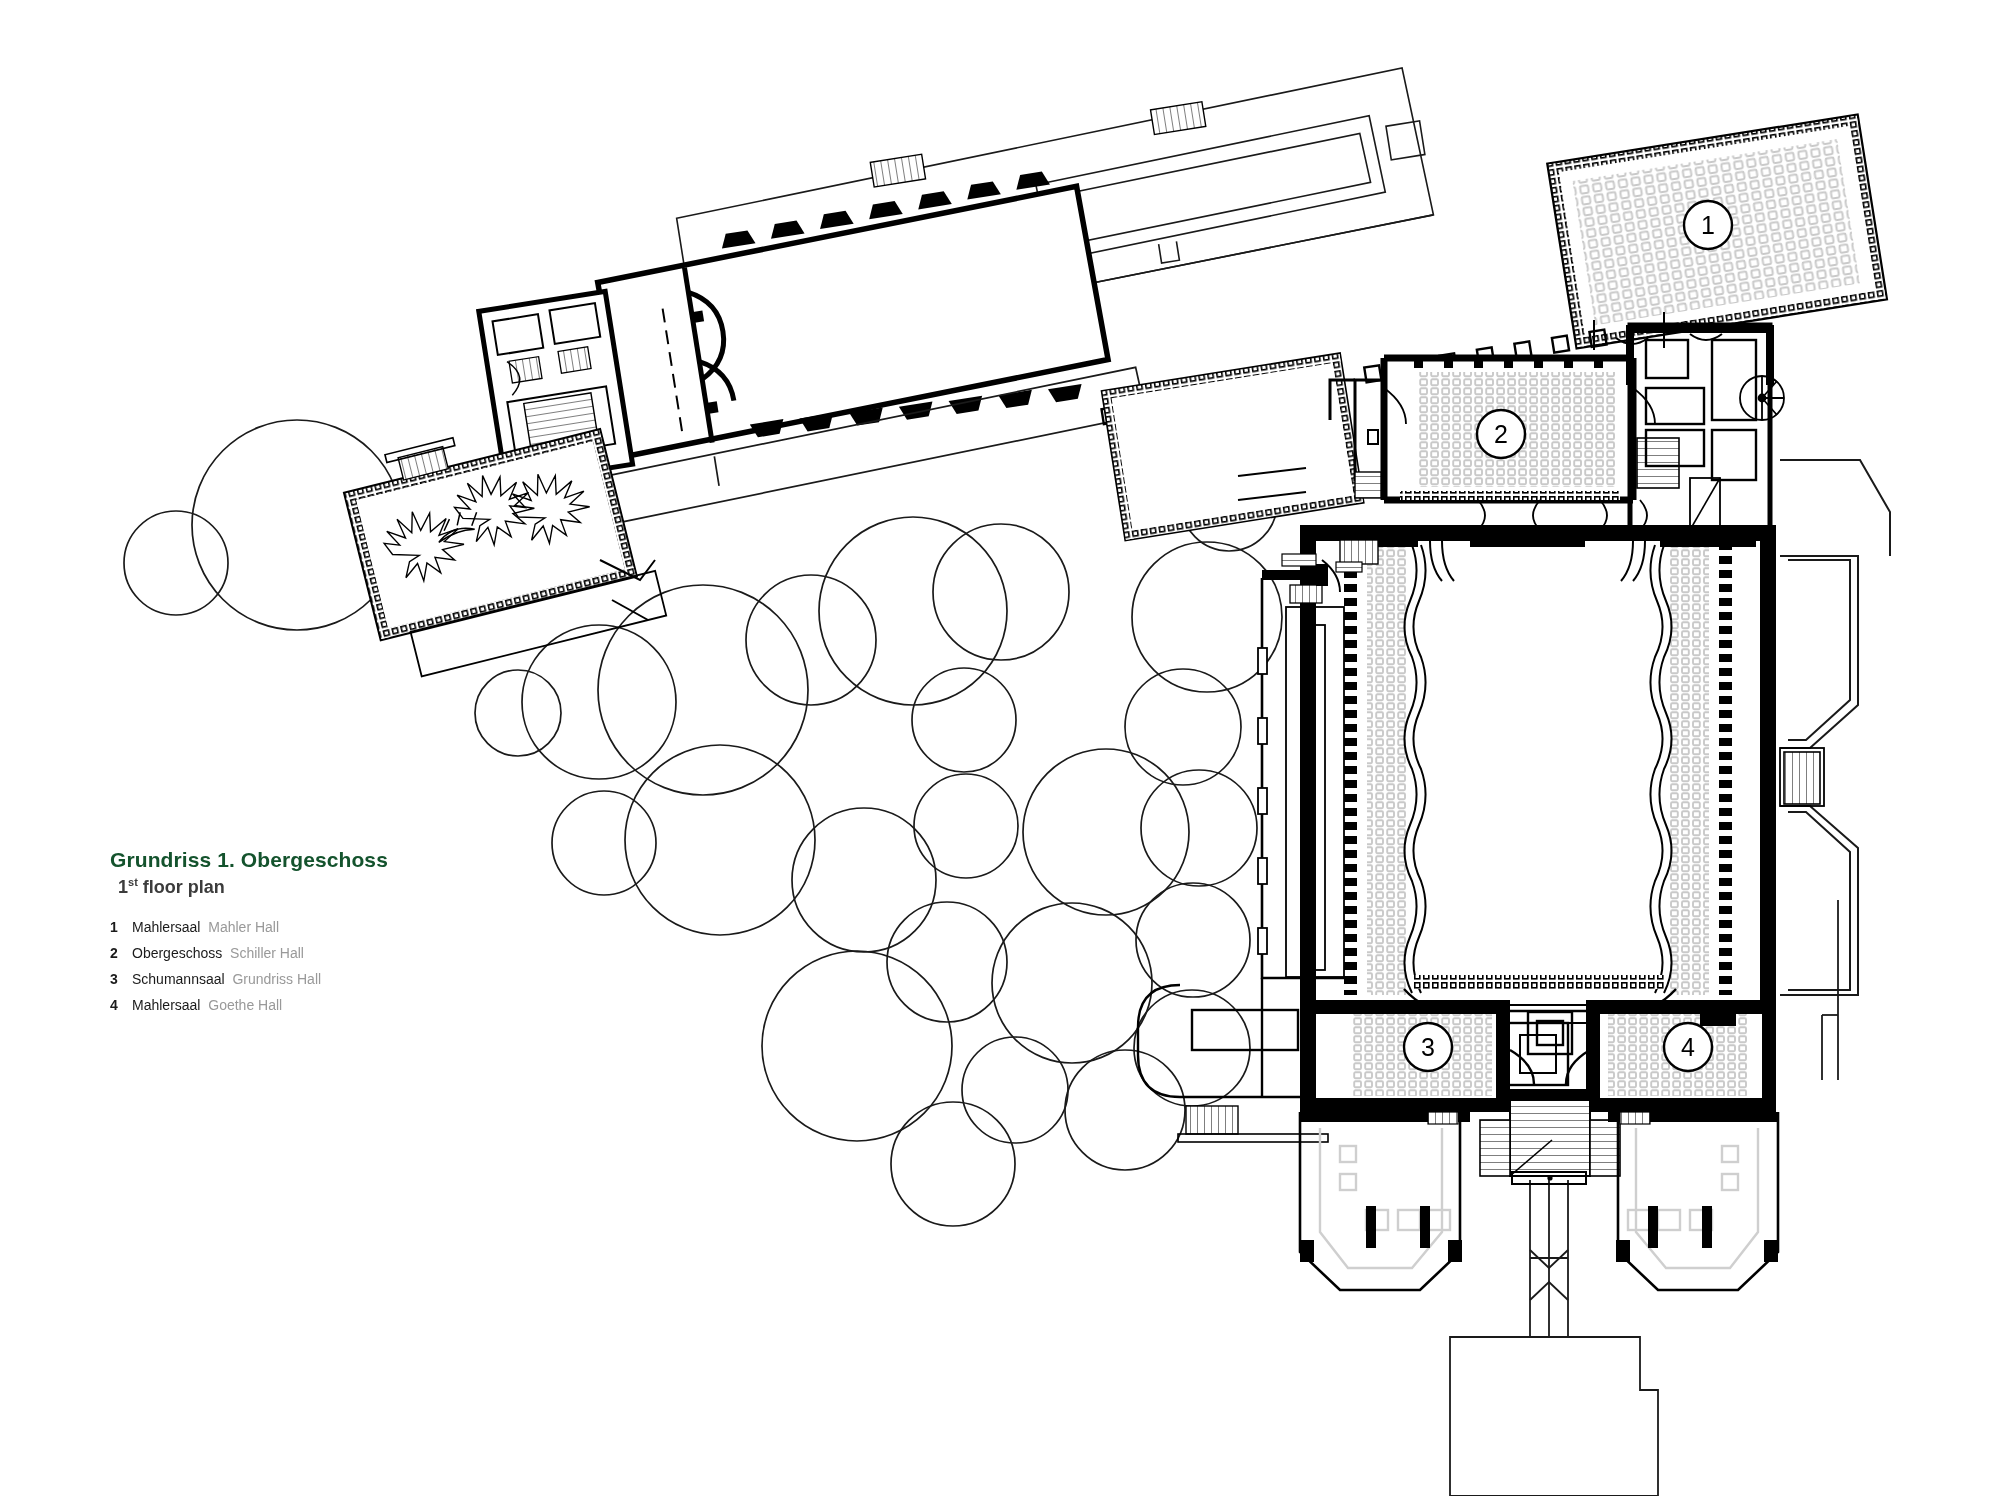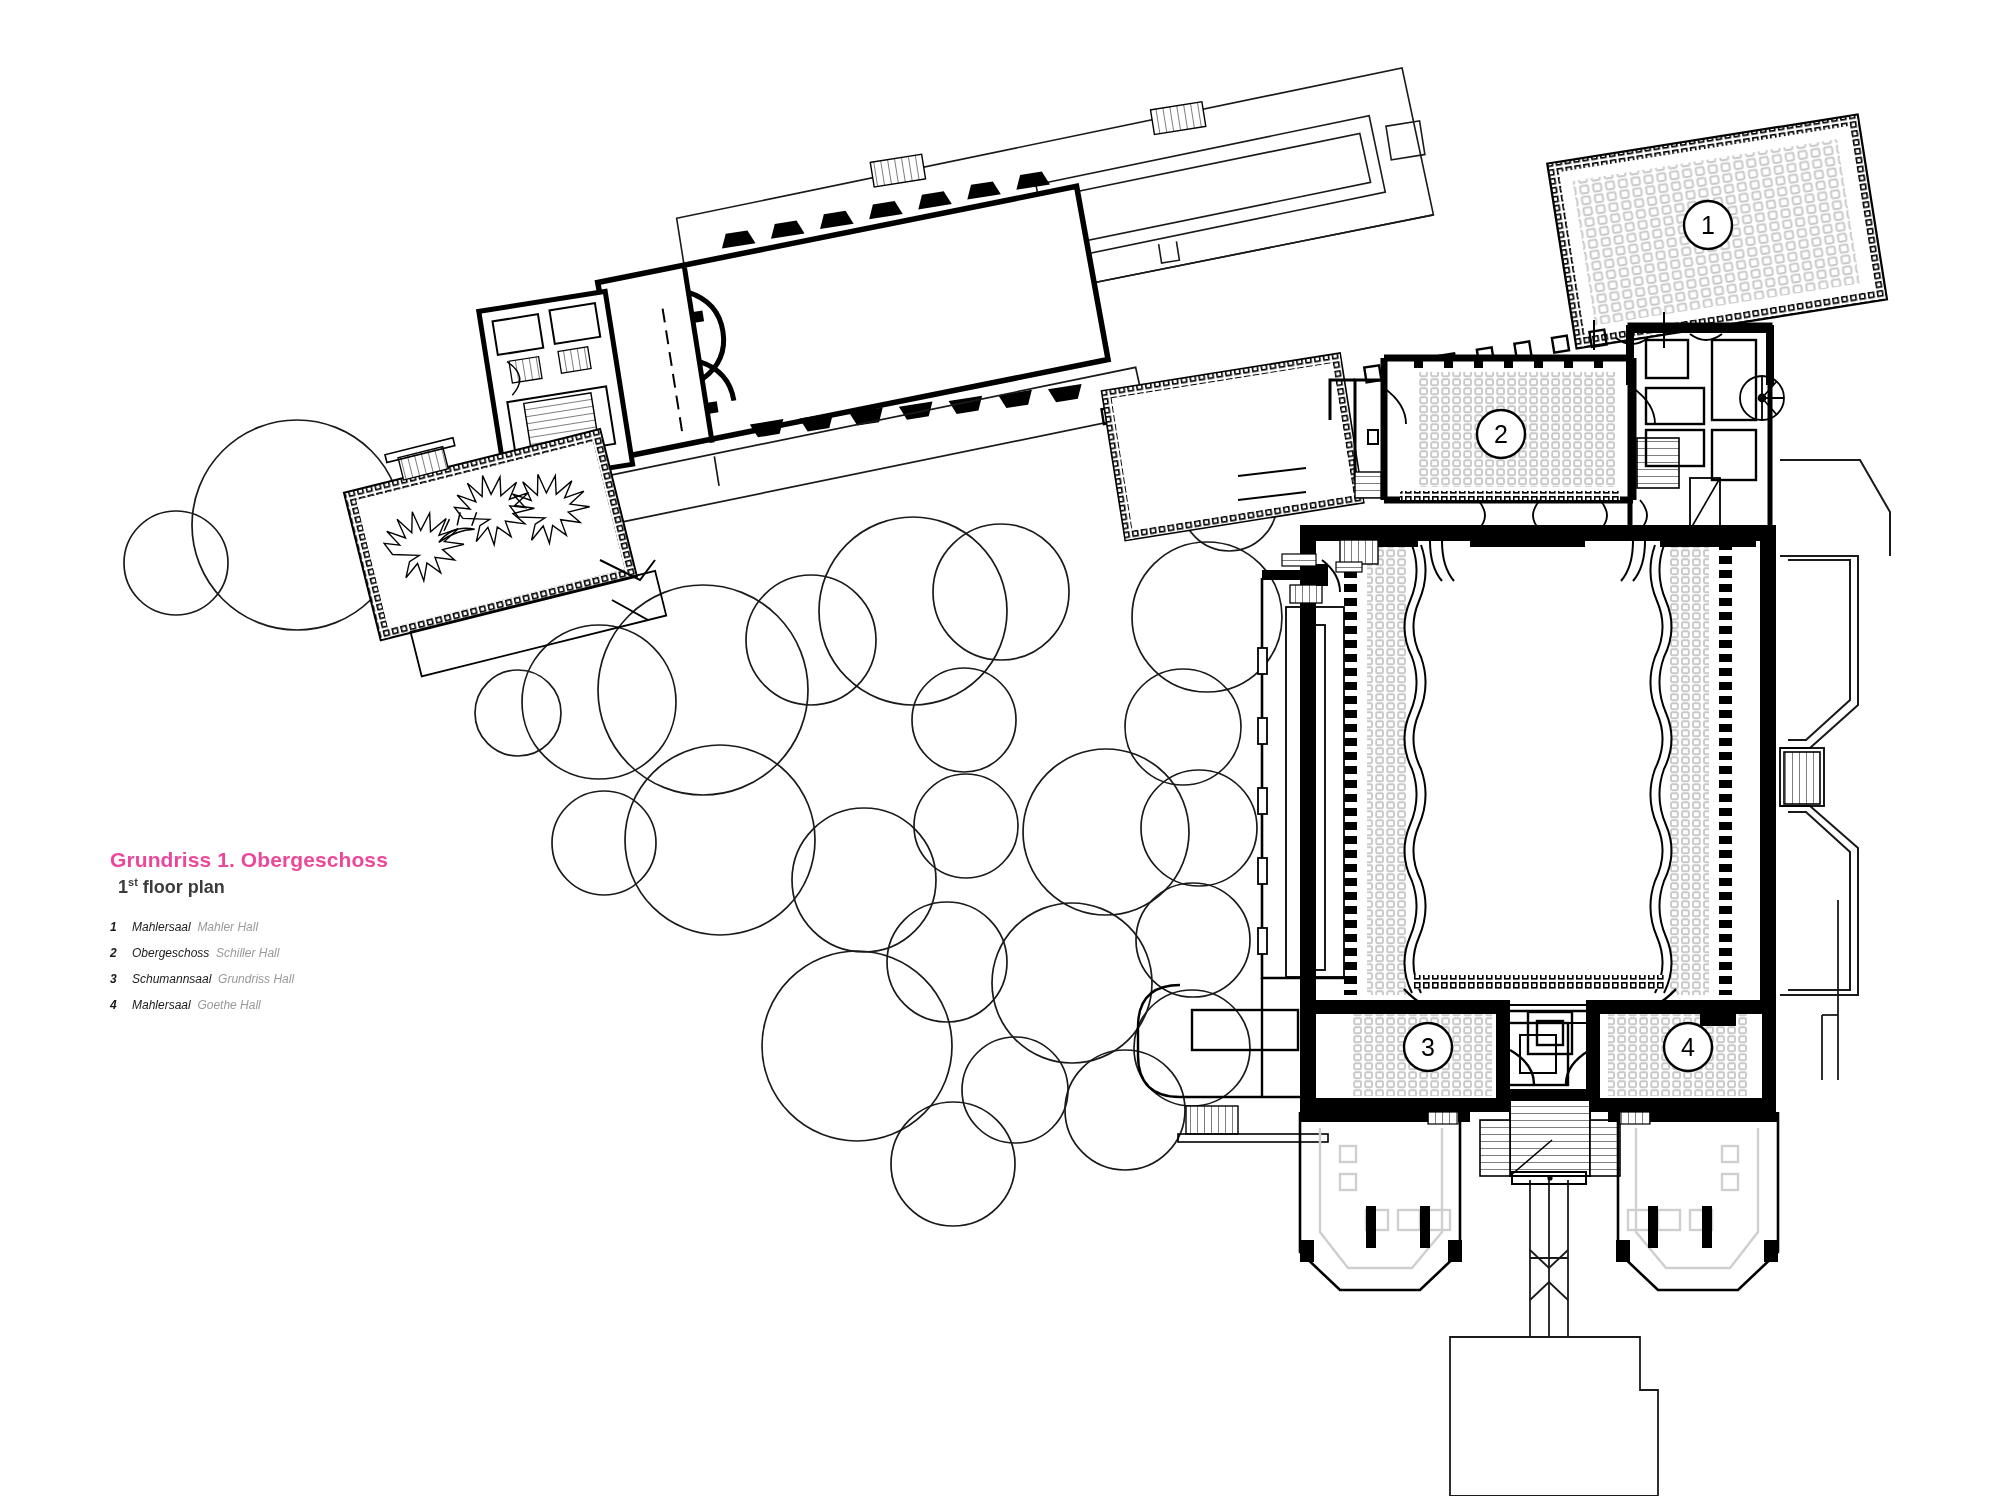--- a/index.html
+++ b/index.html
@@ -1,25 +1,25 @@
 <!DOCTYPE html>
 <html><head>
 <meta charset="utf-8">
 <style>
   html,body{margin:0;padding:0;background:#ffffff;}
   body{width:2000px;height:1496px;position:relative;overflow:hidden;
        font-family:"Liberation Sans",sans-serif;}
   #plan{position:absolute;inset:0;}
   .legend{position:absolute;left:110px;top:848px;width:420px;}
-  .legend h1{font-size:21px;font-weight:bold;color:#ec4899;margin:0 0 4px 0;
+  .legend h1{font-size:21px;font-weight:bold;color:#14532d;margin:0 0 4px 0;
              letter-spacing:.1px;}
   .legend h2{font-size:18px;font-weight:bold;color:#3c3c3c;margin:0 0 16px 8px;}
   .legend h2 sup{font-size:11px;vertical-align:super;}
   .legend ul{list-style:none;margin:0;padding:0;}
-  .legend li{font-size:12px;color:#1a1a1a;line-height:26px;white-space:nowrap;font-style:italic;}
+  .legend li{font-size:14px;color:#1a1a1a;line-height:26px;white-space:nowrap;}
   .legend li .num{display:inline-block;width:22px;font-weight:bold;}
   .legend li .de{color:#1a1a1a;}
   .legend li .en{color:#999999;}
 </style>
 </head>
 <body>
 
 <svg id="plan" width="2000" height="1496" viewBox="0 0 2000 1496" xmlns="http://www.w3.org/2000/svg">
   <defs>
 

